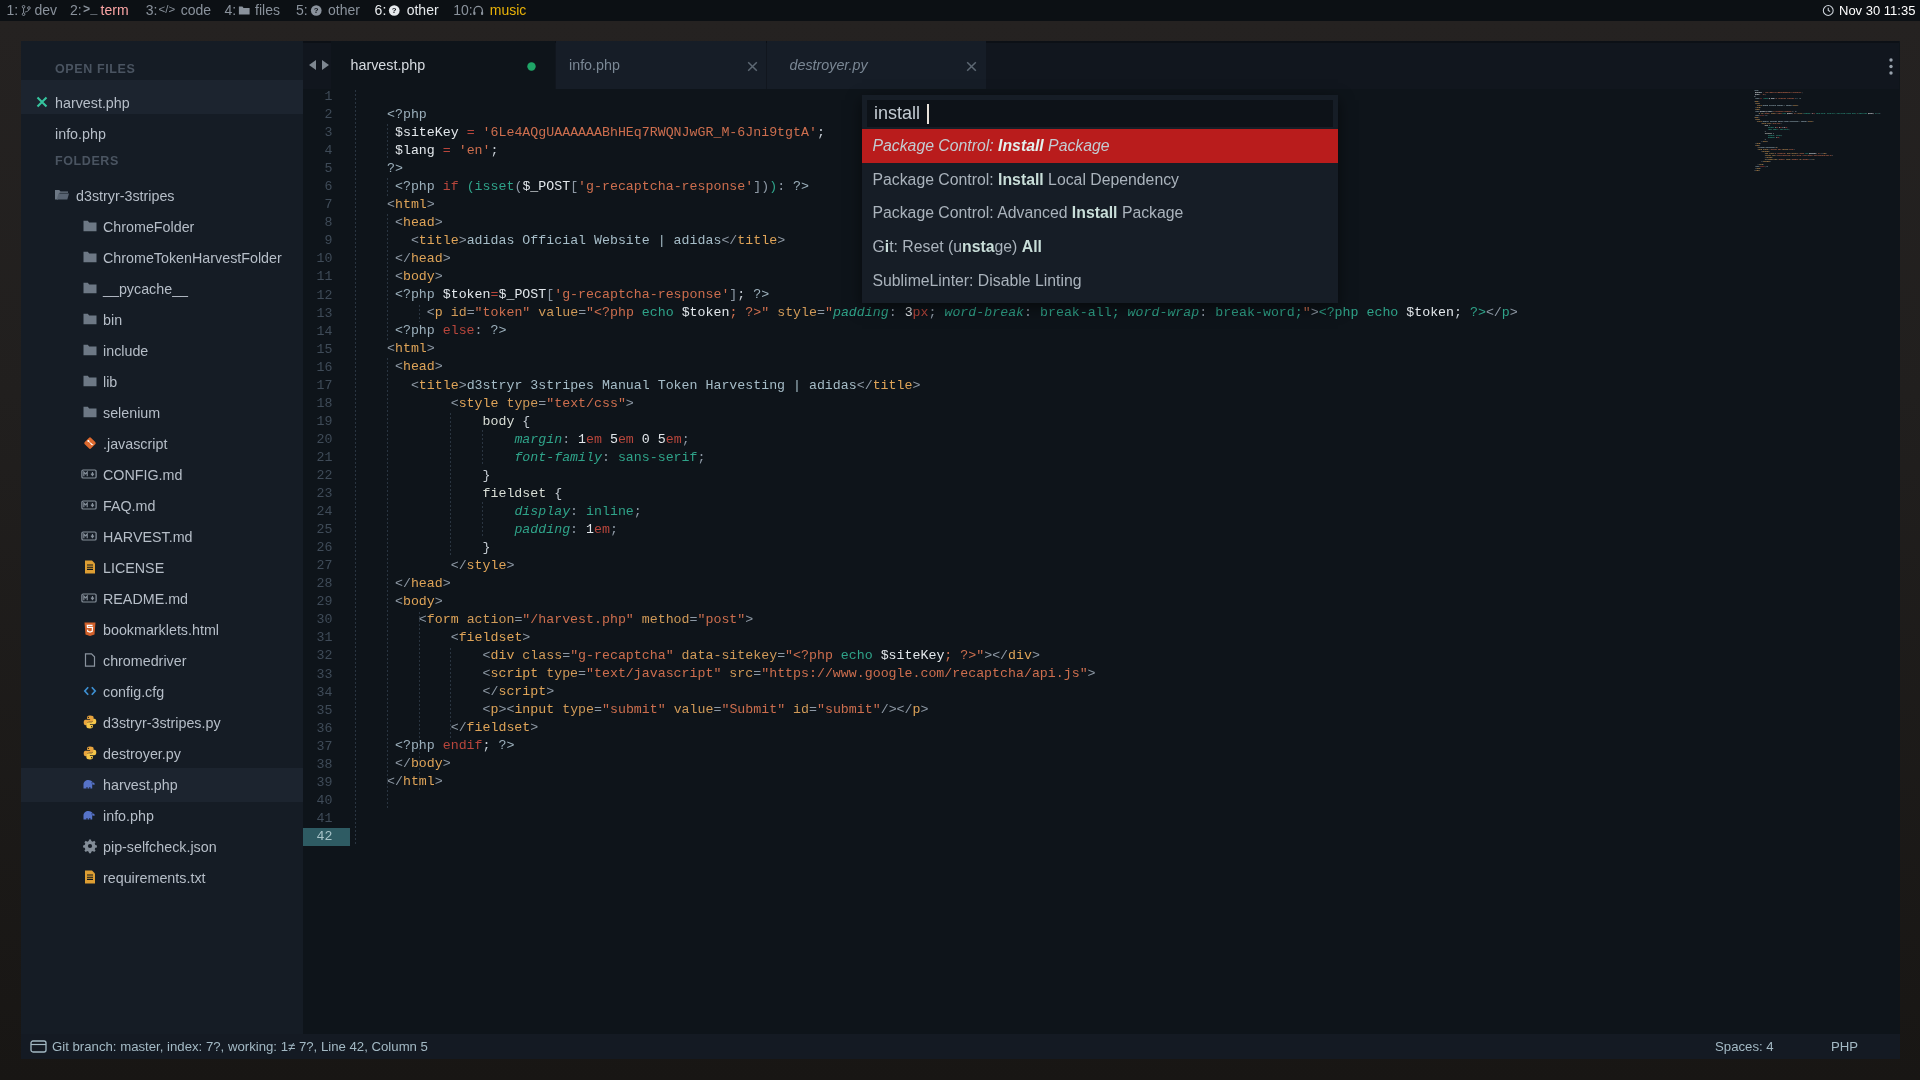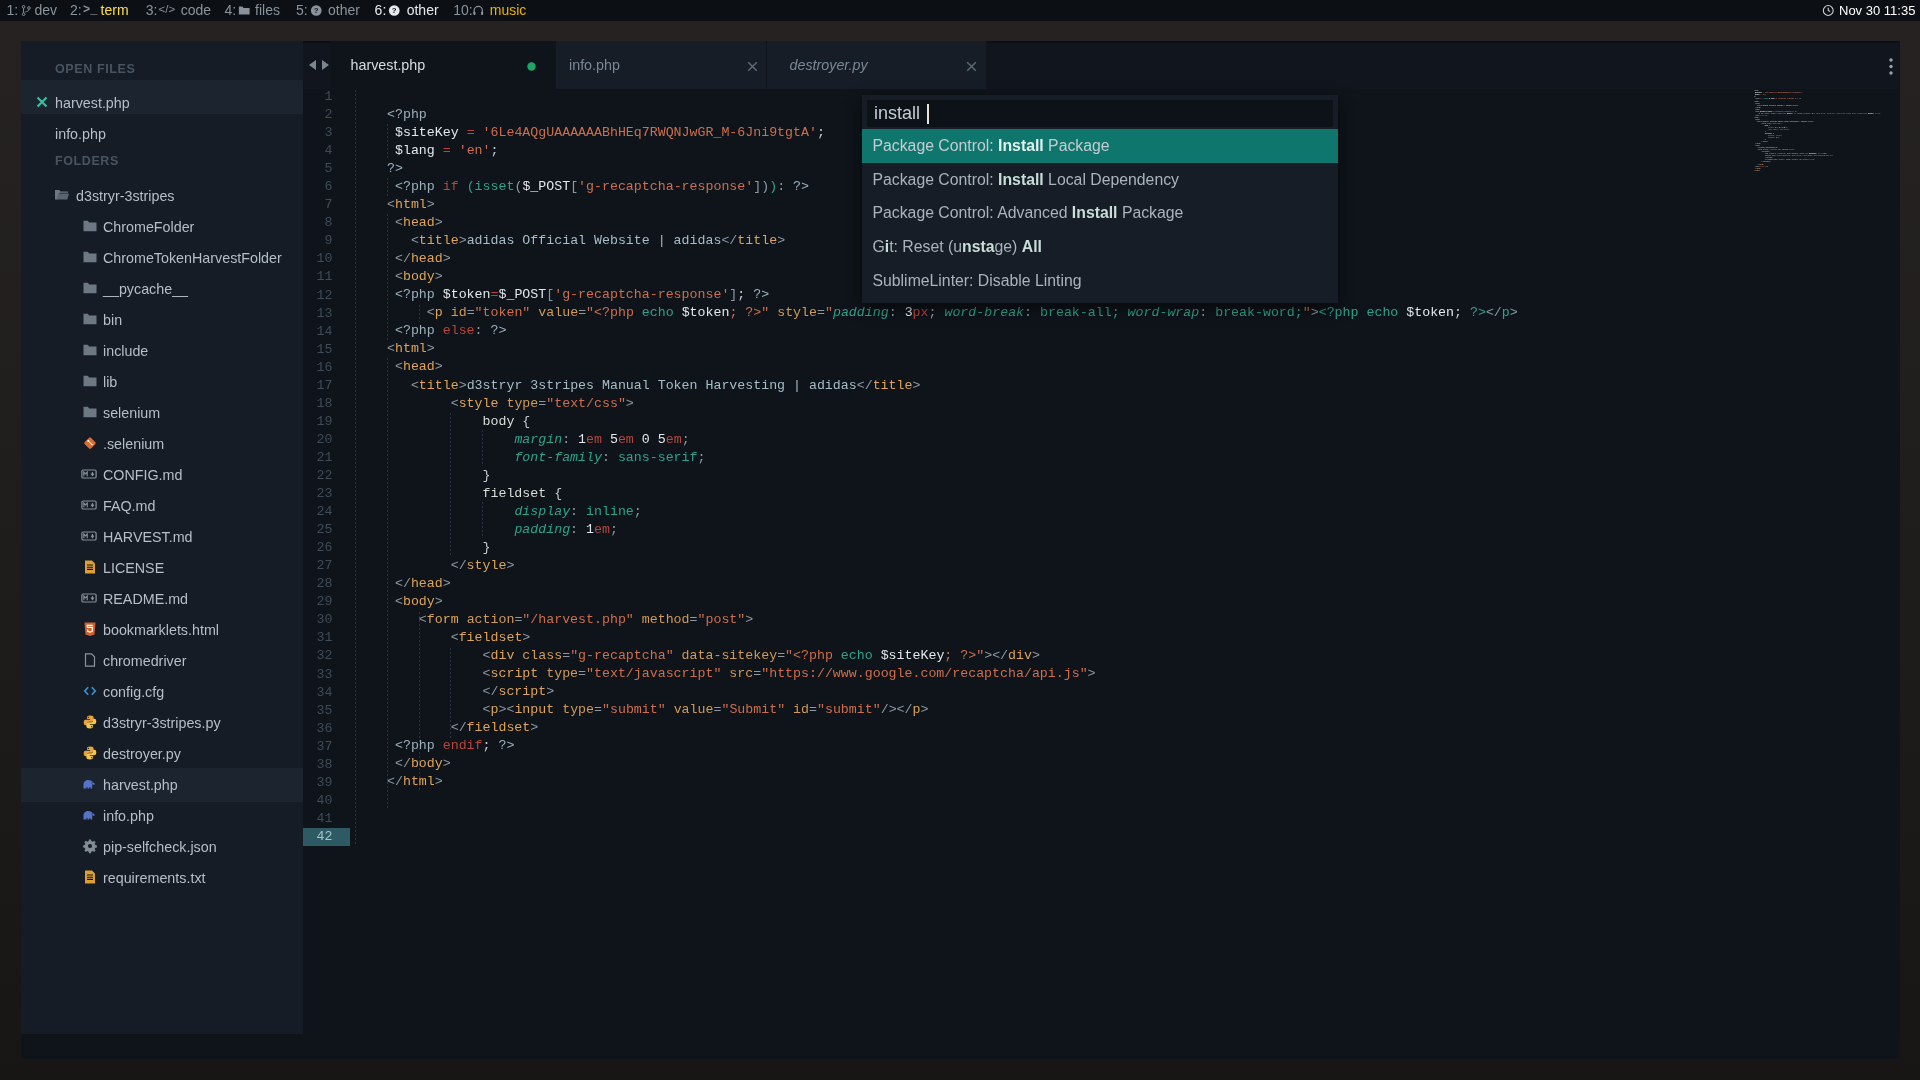--- a/index.html
+++ b/index.html
@@ -48,39 +48,39 @@
 #statusbar { position:absolute; left:0; top:993px; width:1879px; height:25px; background:#141a23; color:#a3b9c4; font-size:13.2px; }
 #statusbar span { white-space:nowrap; }
 #palette { position:absolute; left:862px; top:95px; width:476px; height:208px; background:#161d26;
   box-shadow:0 5px 14px rgba(0,0,0,0.55); z-index:10; }
 .pinput { position:absolute; left:5px; top:5px; width:466px; height:27px; background:#0d1218; }
 .pinput span { position:absolute; left:7px; top:2.5px; font-size:18px; color:#c4ccd3; }
 .pcur { position:absolute; left:59.5px; top:4px; width:2px; height:20px; background:#e8e2da; }
 .pitem { position:absolute; left:0; width:476px; height:33.75px; font-size:15.8px; color:#aab3bc;
   line-height:33.75px; padding-left:10.5px; white-space:nowrap; }
 .pitem b { color:#c9ded9; }
-.psel { background:#0f766e; color:#c3ccd2; }
+.psel { background:#b91c1c; color:#c3ccd2;font-style:italic; }
 .psel b { color:#e2f1ee; }
 .arrow { position:absolute; width:0; height:0; border-style:solid; }
 </style>
 </head>
 <body>
 <div id="desktop"></div>
 <div id="topbar">
 <span class="bws" style="left:6.4px;color:#8a929c">1:</span>
 <svg class="bic" style="left:19.5px" viewBox="0 0 13 15">
       <circle cx="3.4" cy="3.2" r="1.5" fill="none" stroke="#8a929c" stroke-width="1.1"></circle>
       <circle cx="3.4" cy="11.8" r="1.5" fill="none" stroke="#8a929c" stroke-width="1.1"></circle>
       <circle cx="9.6" cy="4.6" r="1.5" fill="none" stroke="#8a929c" stroke-width="1.1"></circle>
       <path d="M3.4 4.7v5.6M9.6 6.1c0 2.3-2.3 2.4-4.4 3.2" fill="none" stroke="#8a929c" stroke-width="1.1"></path>
     </svg>
 <span class="bws" style="left:34.4px;color:#8a929c">dev</span>
 <span class="bws" style="left:70px;color:#8a929c">2:</span>
 <span class="bict" style="left:83px;color:#8a929c;font-family:'Liberation Mono',monospace;font-weight:700;font-size:12px">&gt;_</span>
-<span class="bws" style="left:100.6px;color:#fde047">term</span>
+<span class="bws" style="left:100.6px;color:#fca5a5">term</span>
 <span class="bws" style="left:145.8px;color:#8a929c">3:</span>
 <span class="bict" style="left:158.5px;color:#8a929c;font-size:11.5px">&lt;/&gt;</span>
 <span class="bws" style="left:180.8px;color:#8a929c">code</span>
 <span class="bws" style="left:224.5px;color:#8a929c">4:</span>
 <svg class="bic" style="left:237.6px" viewBox="0 0 14 14">
       <path fill="#8a929c" d="M1 2.5h4l1.2 1.6H13v7.4H1z"></path>
     </svg>
 <span class="bws" style="left:255.1px;color:#8a929c">files</span>
 <span class="bws" style="left:295.9px;color:#8a929c">5:</span>
 <svg class="bic" style="left:309.5px" viewBox="0 0 14 14">
@@ -148,21 +148,21 @@
 <div class="srow" style="left:82px;top:332.5px">lib</div>
 <svg class="ic" style="left:60.5px;top:362.5px" viewBox="0 0 16 16">
         <path fill="#6d7885" d="M1.5 2.7h4.3l1.4 1.7h7.3v8.9H1.5z"></path>
       </svg>
 <div class="srow" style="left:82px;top:363.5px">selenium</div>
 <svg class="ic" style="left:60.5px;top:393.5px" viewBox="0 0 16 16">
         <rect x="3.6" y="3.6" width="9" height="9" rx="1.6" transform="rotate(45 8 8)" fill="#dd6a2f"></rect>
         <path d="M6.1 5.7l4.1 4.1M9.1 8.2a1.1 1.1 0 1 0 2 1" stroke="#fff" stroke-width="1" fill="none"></path>
         <circle cx="6.4" cy="6" r="1" fill="#fff"></circle>
       </svg>
-<div class="srow" style="left:82px;top:394.5px">.selenium</div>
+<div class="srow" style="left:82px;top:394.5px">.javascript</div>
 <svg class="ic" style="left:59.5px;top:424.5px" viewBox="0 0 18 16">
         <rect x="1" y="3.5" width="16" height="9" rx="1.4" fill="none" stroke="#858f9a" stroke-width="1.4"></rect>
         <path d="M3.2 10.4V5.8l1.9 2 1.9-2v4.6" stroke="#858f9a" stroke-width="1.3" fill="none"></path>
         <path d="M12.9 5.8v3.1M11.3 7.7l1.6 2 1.6-2" stroke="#858f9a" stroke-width="1.3" fill="none"></path>
       </svg>
 <div class="srow" style="left:82px;top:425.5px">CONFIG.md</div>
 <svg class="ic" style="left:59.5px;top:455.5px" viewBox="0 0 18 16">
         <rect x="1" y="3.5" width="16" height="9" rx="1.4" fill="none" stroke="#858f9a" stroke-width="1.4"></rect>
         <path d="M3.2 10.4V5.8l1.9 2 1.9-2v4.6" stroke="#858f9a" stroke-width="1.3" fill="none"></path>
         <path d="M12.9 5.8v3.1M11.3 7.7l1.6 2 1.6-2" stroke="#858f9a" stroke-width="1.3" fill="none"></path>
@@ -400,20 +400,29 @@
 <div>            <span class="b">&lt;</span><span class="t">p</span><span class="b">&gt;</span><span class="b">&lt;</span><span class="t">input</span> <span class="a">type</span><span class="b">=</span><span class="s">"submit"</span> <span class="a">value</span><span class="b">=</span><span class="s">"Submit"</span> <span class="a">id</span><span class="b">=</span><span class="s">"submit"</span><span class="b">/&gt;</span><span class="b">&lt;/</span><span class="t">p</span><span class="b">&gt;</span></div>
 <div>        <span class="b">&lt;/</span><span class="t">fieldset</span><span class="b">&gt;</span></div>
 <div>    <span class="b">&lt;/</span><span class="t">form</span><span class="b">&gt;</span></div>
 <div> <span class="pt">&lt;?php </span><span class="r">endif</span>; <span class="pt">?&gt;</span></div>
 <div> <span class="b">&lt;/</span><span class="t">body</span><span class="b">&gt;</span></div>
 <div><span class="b">&lt;/</span><span class="t">html</span><span class="b">&gt;</span></div>
 <div></div>
     </div>
       </div>
   </div>
+  <div id="statusbar">
+    <svg style="position:absolute;left:9px;top:6px;width:17px;height:13px">
+        <rect x="1" y="1" width="15" height="11" rx="2" fill="none" stroke="#a3b9c4" stroke-width="1.3"></rect>
+        <path d="M1 4.5h15" stroke="#a3b9c4" stroke-width="1.2"></path>
+      </svg>
+    <span style="position:absolute;left:31px;top:5px">Git branch: master, index: 7?, working: 1≠ 7?, Line 42, Column 5</span>
+    <span style="position:absolute;left:1694px;top:5px">Spaces: 4</span>
+    <span style="position:absolute;left:1810px;top:5px">PHP</span>
+  </div>
 </div>
 <div id="palette">
 <div class="pinput">
       <span>install</span>
       <div class="pcur"></div>
     </div>
 <div class="pitem psel" style="top:33.8px">Package Control: <b>Install</b> Package</div>
 <div class="pitem" style="top:67.5px">Package Control: <b>Install</b> Local Dependency</div>
 <div class="pitem" style="top:101.3px">Package Control: Advanced <b>Install</b> Package</div>
 <div class="pitem" style="top:135.1px">G<b>i</b>t: Reset (u<b>nsta</b>ge) <b>All</b></div>

